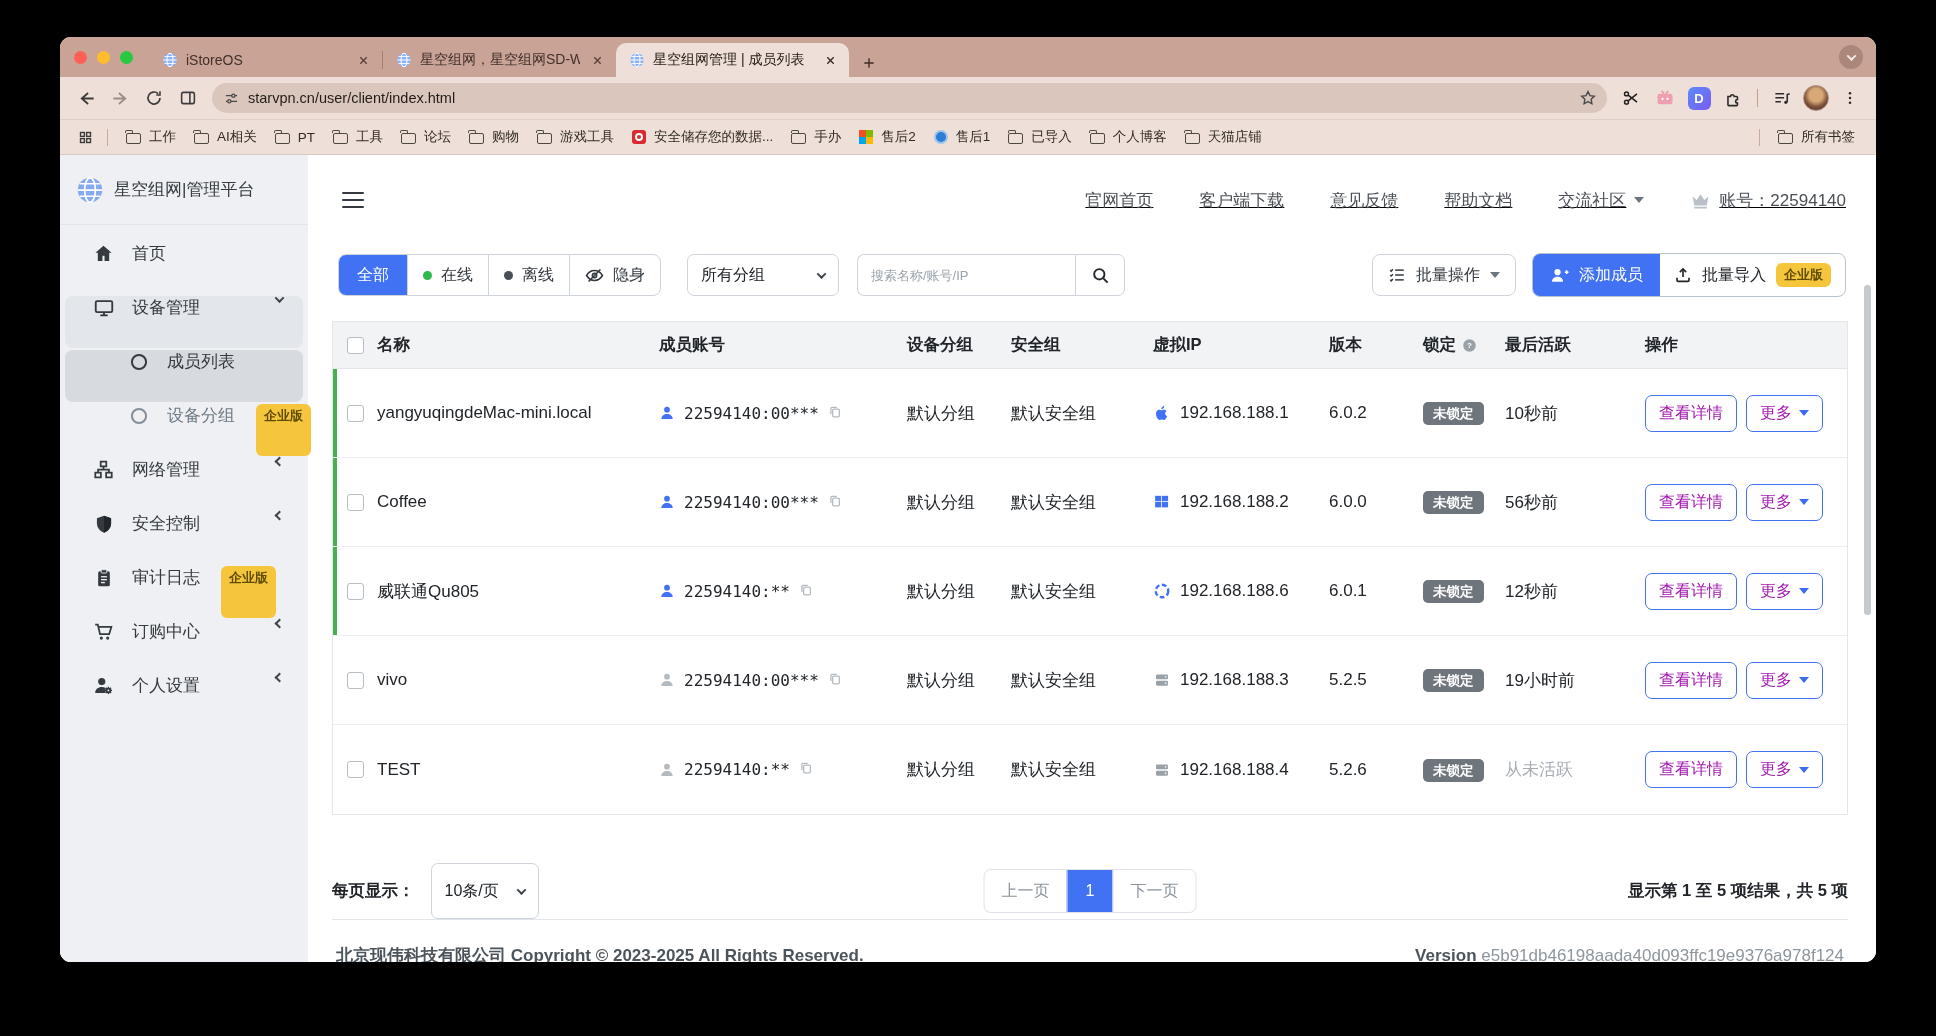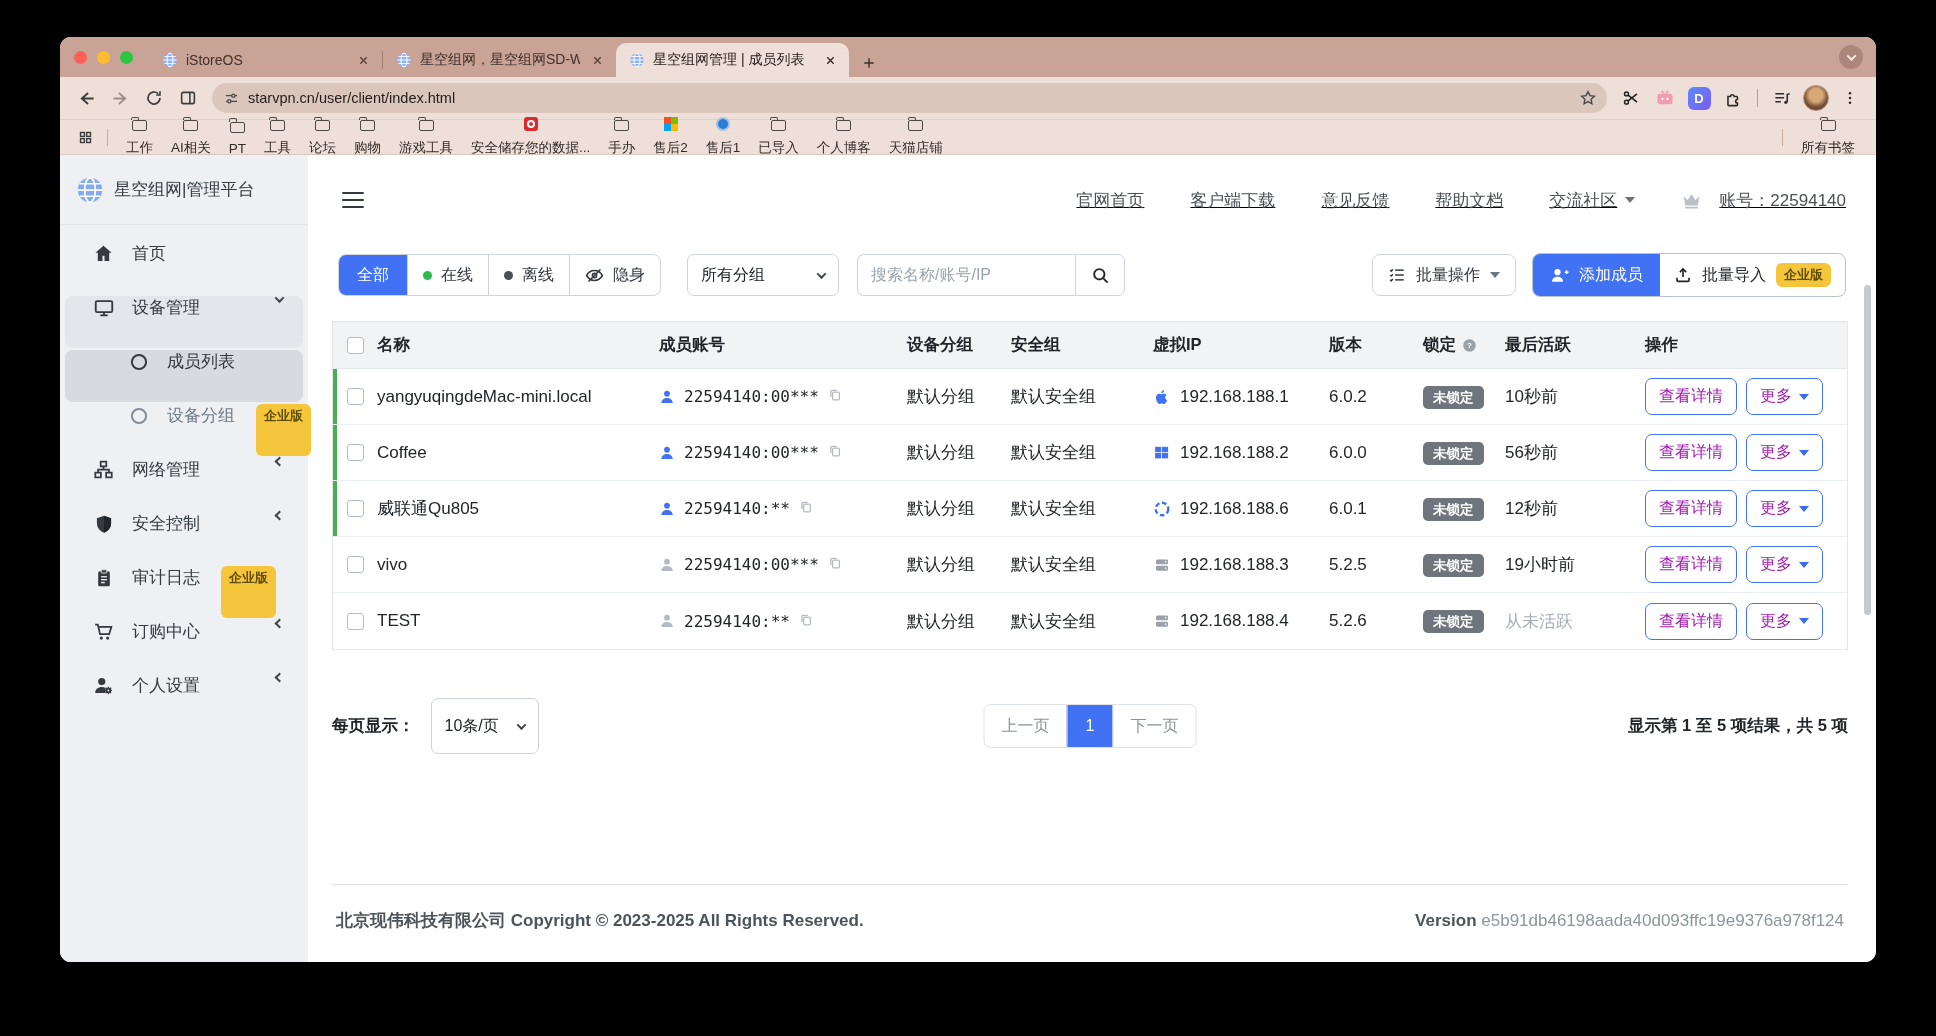--- a/index.html
+++ b/index.html
@@ -39,21 +39,21 @@
   .ext-d { width:23px; height:23px; border-radius:6px; background:linear-gradient(135deg,#5b8bfa,#7a5bf0);
     color:#fff; font-size:13px; font-weight:bold; display:flex; align-items:center; justify-content:center; }
   .toolbar-sep { width:1px; height:18px; background:#c49d8e; margin:0 6px; }
   .avatar { width:26px; height:26px; border-radius:50%;
     background:radial-gradient(circle at 50% 38%, #d8a877 0 34%, #7a5038 62%, #3f2d26 100%); border:1px solid #b08f80; }
 
   
   .bookmarks { height:36px; background:#eee0d8; display:flex; align-items:center; padding:0 12px;
     font-size:13.5px; color:#332b27; border-top:1px solid #e0cfc6; border-bottom:1px solid #d9c8bf; flex-shrink:0; }
   .bm-sep { width:1px; height:17px; background:#c7a család; background:#c7a success; background:#c7a failure; background:#c9ab9e; margin:0 9px; }
-  .bm { display:flex; align-items:center; gap:8px; padding:4px 9px; border-radius:6px; white-space:nowrap;flex-direction:column; }
+  .bm { display:flex; align-items:center; gap:8px; padding:4px 9px; border-radius:6px; white-space:nowrap; }
   .bm-folder { width:15px; height:11px; border:1.6px solid #4c4742; border-radius:2px; position:relative; margin-top:3px; }
   .bm-folder::before { content:""; position:absolute; top:-4.4px; left:-1.6px; width:6px; height:2.6px;
     border:1.6px solid #4c4742; border-bottom:none; border-radius:2px 2px 0 0; }
   .bm-ic { width:14px; height:14px; flex-shrink:0; }
   .bm-ic[data-icon="folder"] { width:auto; height:auto; }
   .bm-ic[data-icon="red-app"] { border-radius:3px; background:#d92b2f; position:relative; }
   .bm-ic[data-icon="red-app"]::after { content:""; position:absolute; inset:3px; border:2px solid #fff; border-radius:50%; }
   .bm-ic[data-icon="ms-grid"] { background:conic-gradient(#7fba00 0 25%, #ffb900 0 50%, #00a4ef 0 75%, #f25022 0); }
   .bm-ic[data-icon="blue-s"] { border-radius:50%; background:#2e7cd6; border:2px solid #9ec3ec; }
   .bm-spacer { flex:1; }
@@ -80,52 +80,52 @@
 
   
   .main { flex:1; display:flex; flex-direction:column; min-width:0; }
   .page-header { height:72px; display:flex; align-items:center; padding:18px 30px 0 34px; flex-shrink:0;text-decoration:underline; }
   .hamburger { width:22px; display:flex; flex-direction:column; gap:4.5px; }
   .hamburger span { height:2.5px; background:#343a40; border-radius:1px; }
   .top-links { margin-left:auto; display:flex; align-items:center; gap:46px; font-size:17px; color:#4a5056; }
   .top-link { display:flex; align-items:center; gap:8px; white-space:nowrap; }
   .caret { width:0; height:0; border-left:5px solid transparent; border-right:5px solid transparent;
     border-top:6px solid #6c757d; display:inline-block; }
-  .account { display:flex; align-items:center; gap:17px; margin-left:46px; color:#4a5056; font-size:17px; white-space:nowrap; }
+  .account { display:flex; align-items:center; gap:8px; margin-left:46px; color:#4a5056; font-size:17px; white-space:nowrap; }
 
   .content { flex:1; padding:26px 28px 0 24px; display:flex; flex-direction:column; min-height:0; }
 
   
   .filter-row { display:flex; align-items:center; margin:0 2px 24px 6px; flex-shrink:0; }
   .seg-group { display:flex; border:1px solid #ced4da; border-radius:8px; overflow:hidden; height:42px; background:#fff; }
   .seg { display:flex; align-items:center; gap:9px; padding:0 15px; font-size:16px; color:#343a40; border-left:1px solid #ced4da; }
   .seg.active { border-left:none; background:#4272f4; color:#fff; padding:0 18px; }
   .sdot { width:9px; height:9px; border-radius:50%; display:inline-block; }
   .sdot.on { background:#2eb850; } .sdot.off { background:#495057; }
   .group-select { margin-left:26px; width:152px; height:42px; border:1px solid #ced4da; border-radius:7px;
     display:flex; align-items:center; justify-content:space-between; padding:0 13px; font-size:16px; color:#212529; background:#fff; }
   .search-wrap { margin-left:18px; display:flex; height:42px; }
   .search-input { width:218px; border:1px solid #ced4da; border-right:none; border-radius:7px 0 0 7px;
-    padding:0 13px; font-size:16px; color:#212529; outline:none; background:#fff; }
+    padding:0 13px; font-size:13px; color:#212529; outline:none; background:#fff; }
   .search-input::placeholder { color:#9aa3ab; }
   .search-btn { width:50px; border:1px solid #ced4da; border-radius:0 7px 7px 0; display:flex; align-items:center;
     justify-content:center; background:#fff; }
   .right-actions { margin-left:auto; display:flex; align-items:center; gap:16px; }
   .batch-btn { height:42px; border:1px solid #ced4da; border-radius:8px; padding:0 15px; display:flex; gap:10px;
     align-items:center; font-size:16px; color:#343a40; background:#fff; }
   .addimport-group { display:flex; height:44px; border:1px solid #b9c3cf; border-radius:8px; overflow:hidden; background:#fff; }
   .add-member { background:#4272f4; color:#fff; display:flex; gap:10px; padding:0 17px; align-items:center; font-size:16px; }
   .batch-import { display:flex; gap:10px; padding:0 14px; align-items:center; font-size:16px; color:#212529; }
 
   
   .table-card { border:1px solid #e3e7ea; background:#fff; flex-shrink:0;
     --cols:44px 282px 248px 104px 142px 176px 94px 82px 140px 1fr; }
   .t-head { display:grid; grid-template-columns:var(--cols); background:#f1f3f5; height:47px; align-items:center;
     font-weight:bold; font-size:16.5px; color:#212529; border-bottom:1px solid #e3e7ea; }
-  .t-row { display:grid; grid-template-columns:var(--cols); height:56px; align-items:center;
+  .t-row { display:grid; grid-template-columns:var(--cols); height:89px; align-items:center;
     border-bottom:1px solid #eceff1; font-size:17px; color:#212529; }
   .t-row:last-child { border-bottom:none; }
   .t-row[data-status="online"] { box-shadow:inset 4px 0 0 #47b14f; }
   .th { display:flex; align-items:center; gap:6px; }
   .cb { width:17px; height:17px; border:1.5px solid #b6bdc4; border-radius:3px; margin:0 auto; background:#fff; display:block; }
   .td-account { display:flex; align-items:center; gap:9px; font-family:"DejaVu Sans Mono","Liberation Mono",monospace; font-size:16px; }
   .person-ic svg { display:block; fill:#b4bac0; }
   .t-row[data-status="online"] .person-ic svg { fill:#4272f4; }
   .td-ip { display:flex; align-items:center; gap:9px; }
   .os-ic { width:18px; height:18px; position:relative; flex-shrink:0; }

